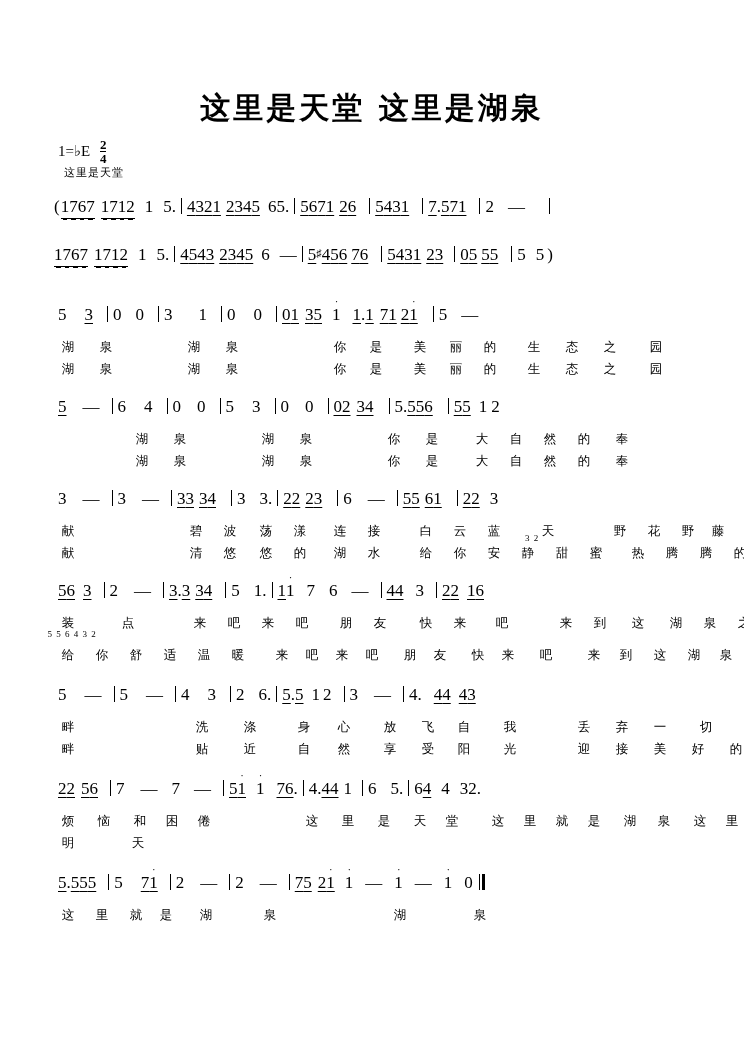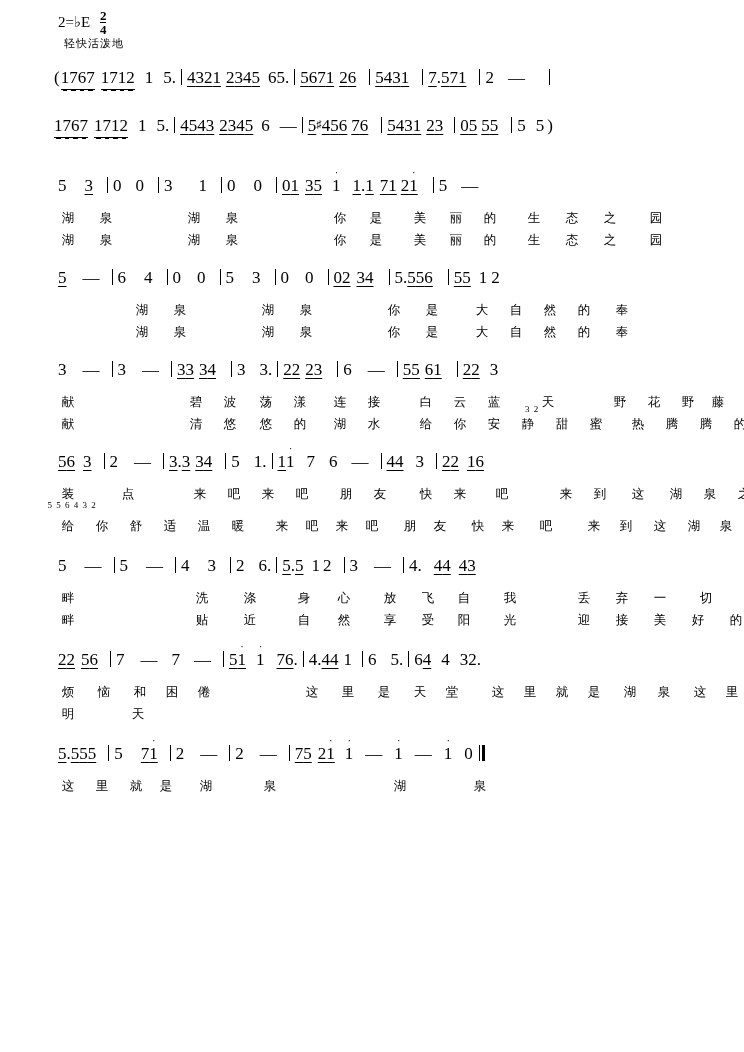--- a/index.html
+++ b/index.html
@@ -149,30 +149,31 @@
     display: inline-block;
     width: 3px; height: 16px; background: #000;
   }
   .sysblock { margin-top: 2px; }
 </style>
 </head>
 <body>
 
 <div class="sheet">
 
+  <div class="title">这里是天堂 这里是湖泉</div>
 
   <div class="headrow">
     <div class="keysig">
-      <span>2=♭E</span>
+      <span>1=♭E</span>
       <span class="meter">
         <span class="num">2</span>
         <span class="den">4</span>
       </span>
     </div>
-    <div class="tempo">轻快活泼地</div>
+    <div class="tempo">这里是天堂</div>
   </div>
 
   <div class="system sysblock" style="margin-top:6px;">
     <div class="notes">
       <span class="n" style="margin-right:1px;">(</span><span class="n u2">1</span><span class="n u2">7</span><span class="n u2">6</span><span class="n u2">7</span><span class="n" style="width:6px;"></span><span class="n u2">1</span><span class="n u2">7</span><span class="n u2">1</span><span class="n u2">2</span><span class="n" style="width:10px;"></span><span class="n">1</span><span class="n" style="width:10px;"></span><span class="n">5</span><span class="n">.</span><span class="bar"></span><span class="n u1">4</span><span class="n u1">3</span><span class="n u1">2</span><span class="n u1">1</span><span class="n" style="width:5px;"></span><span class="n u1">2</span><span class="n u1">3</span><span class="n u1">4</span><span class="n u1">5</span><span class="n" style="width:8px;"></span><span class="n">6</span><span class="n">5</span><span class="n">.</span><span class="bar"></span><span class="n u1">5</span><span class="n u1">6</span><span class="n u1">7</span><span class="n u1">1</span><span class="n" style="width:5px;"></span><span class="n u1">2</span><span class="n u1">6</span><span class="n" style="width:8px;"></span><span class="bar"></span><span class="n u1">5</span><span class="n u1">4</span><span class="n u1">3</span><span class="n u1">1</span><span class="n" style="width:8px;"></span><span class="bar"></span><span class="n u1">7</span><span class="n">.</span><span class="n u1">5</span><span class="n u1">7</span><span class="n u1">1</span><span class="n" style="width:8px;"></span><span class="bar"></span><span class="n">2</span><span class="n" style="width:14px;"></span><span class="n">—</span><span class="bar" style="margin-left:24px;"></span>
     </div>
   </div>
 
   <div class="system sysblock" style="margin-top:18px;">
     <div class="notes">

